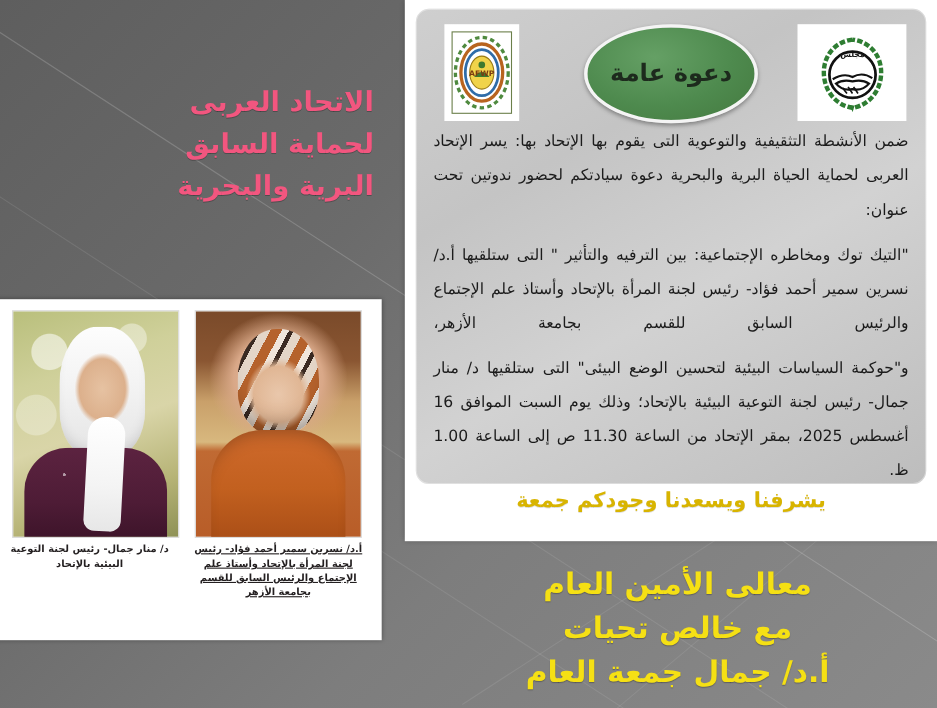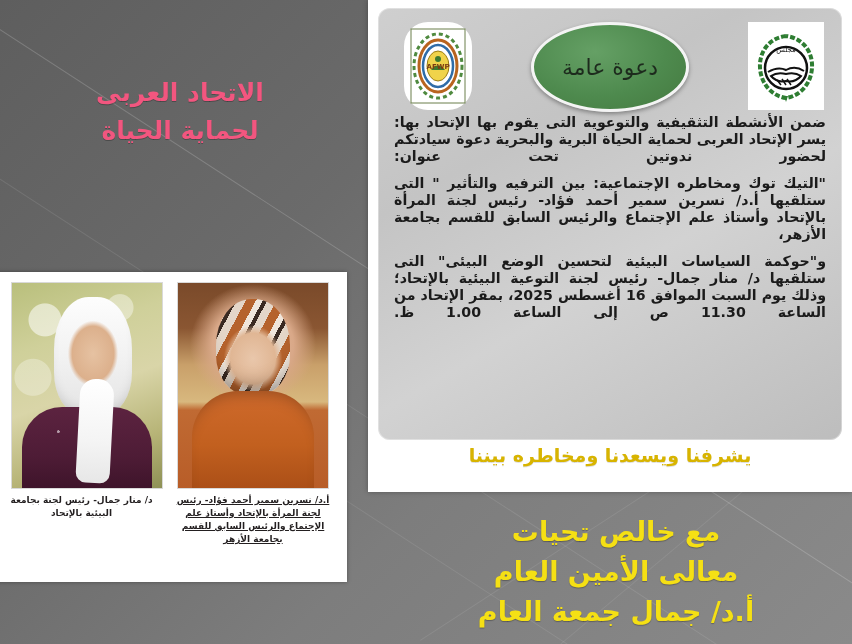--- a/index.html
+++ b/index.html
@@ -36,21 +36,21 @@
   .diag.d4 { left: 420px;  top: 640px;  width: 900px;  height: 1px; transform: rotate(-33deg); opacity:.5; }
   .diag.d5 { left: 560px;  top: 644px;  width: 700px;  height: 1px; transform: rotate(-40deg); opacity:.45; }
   .diag.d6 { left: 700px;  top: 300px;  width: 700px;  height: 1px; transform: rotate(48deg); opacity:.4; }
 
   
   #org-title {
     position: absolute;
     left: 20px;
     top: 74px;
     width: 320px;
-    text-align: center;
+    text-align: right;
     color: #f2567f;
     font-family: "DejaVu Sans", "Liberation Sans", sans-serif;
     font-weight: bold;
     font-size: 25px;
     line-height: 38px;
     direction: rtl;
     text-shadow: 0 1px 0 rgba(0,0,0,.25);
   }
   #org-title .ln { display: block; white-space: nowrap; }
   #org-title .ln1 { letter-spacing: 0px; }
@@ -184,57 +184,57 @@
   .logo-box {
     position: absolute;
     top: 14px;
     width: 68px;
     height: 88px;
     background: #ffffff;
     display: flex;
     align-items: center;
     justify-content: center;
   }
-  .logo-box.left  { left: 26px; border-radius: 24px; }
-  .logo-box.right { right: 18px; width: 76px; }
+  .logo-box.left  { left: 26px; }
+  .logo-box.right { right: 18px; width: 99px; font-weight: bold; }
 
   #banner-oval {
     position: absolute;
     left: 50%;
     top: 14px;
     transform: translateX(-50%);
     width: 152px;
     height: 84px;
     border-radius: 50%;
     background: radial-gradient(ellipse at 40% 32%, #65a065 0%, #4e8a4e 55%, #44793f 100%);
     border: 3px solid #f4f4f4;
     box-shadow: 0 2px 4px rgba(0,0,0,.35);
     display: flex;
     align-items: center;
     justify-content: center;
   }
   #banner-oval span {
     color: #1d2a1d;
     font-family: "DejaVu Sans", "Liberation Sans", sans-serif;
-    font-weight: normal;
+    font-weight: bold;
     font-size: 22px;
     direction: rtl;
   }
 
   
   #invite-body {
     padding: 2px 16px 0 16px;
     direction: rtl;
     text-align: justify;
     text-align-last: justify;
     color: #1b1b1b;
     font-family: "DejaVu Sans", "Liberation Sans", sans-serif;
     font-size: 14.2px;
-    line-height: 17px;
-    font-weight: bold;
+    line-height: 31px;
+    font-weight: normal;
   }
   #invite-body p { margin: 0 0 10px 0; }
   #invite-body p:last-child { margin-bottom: 0; }
 
   #closing-line {
     position: absolute;
     left: 0;
     top: 444px;
     width: 484px;
     text-align: center;
@@ -270,31 +270,32 @@
 
   <div class="diag d1"></div>
   <div class="diag d2"></div>
   <div class="diag d3"></div>
   <div class="diag d4"></div>
   <div class="diag d5"></div>
   <div class="diag d6"></div>
 
   <div id="org-title">
     <span class="ln ln1">الاتحاد      العربى</span>
-    <span class="ln ln2">لحماية      الحياة</span>
+    <span class="ln ln2">لحماية      السابق</span>
+    <span class="ln ln3">البرية والبحرية</span>
   </div>
 
   <div id="photo-card">
     <div id="photo-row">
       <div class="photo p1"></div>
       <div class="photo p2">
         <div class="scarf-tail"></div>
       </div>
     </div>
-    <div class="caption c1">د/ منار جمال- رئيس لجنة بجامعة البيئية بالإتحاد</div>
+    <div class="caption c1">د/ منار جمال- رئيس لجنة التوعية البيئية بالإتحاد</div>
     <div class="caption c2">أ.د/ نسرين سمير أحمد فؤاد- رئيس لجنة المرأة بالإتحاد وأستاذ علم الإجتماع والرئيس السابق للقسم بجامعة الأزهر</div>
   </div>
 
   <div id="invite-card">
     <div id="invite-panel">
 
       <div id="invite-header">
 
         <div class="logo-box left">
           <svg width="62" height="80" viewBox="0 0 62 80">
@@ -327,22 +328,22 @@
         </div>
       </div>
 
       <div id="invite-body">
         <p>ضمن الأنشطة التثقيفية والتوعوية التى يقوم بها الإتحاد بها: يسر الإتحاد العربى لحماية الحياة البرية والبحرية دعوة سيادتكم لحضور ندوتين تحت عنوان:</p>
         <p>"التيك توك ومخاطره الإجتماعية: بين الترفيه والتأثير " التى ستلقيها أ.د/ نسرين سمير أحمد فؤاد- رئيس لجنة المرأة بالإتحاد وأستاذ علم الإجتماع والرئيس السابق للقسم بجامعة الأزهر،</p>
         <p>و"حوكمة السياسات البيئية لتحسين الوضع البيئى" التى ستلقيها د/ منار جمال- رئيس لجنة التوعية البيئية بالإتحاد؛ وذلك يوم السبت الموافق 16 أغسطس 2025، بمقر الإتحاد من الساعة 11.30 ص إلى الساعة 1.00 ظ.</p>
       </div>
     </div>
 
-    <div id="closing-line">يشرفنا ويسعدنا ومخاطره بيننا</div>
+    <div id="closing-line">يشرفنا ويسعدنا وجودكم جمعة</div>
   </div>
 
   <div id="greeting">
+    <span class="ln">معالى الأمين العام</span>
     <span class="ln">مع خالص تحيات</span>
-    <span class="ln">معالى الأمين العام</span>
     <span class="ln">أ.د/ جمال جمعة العام</span>
   </div>
 
 </div>
 
 </body></html>

